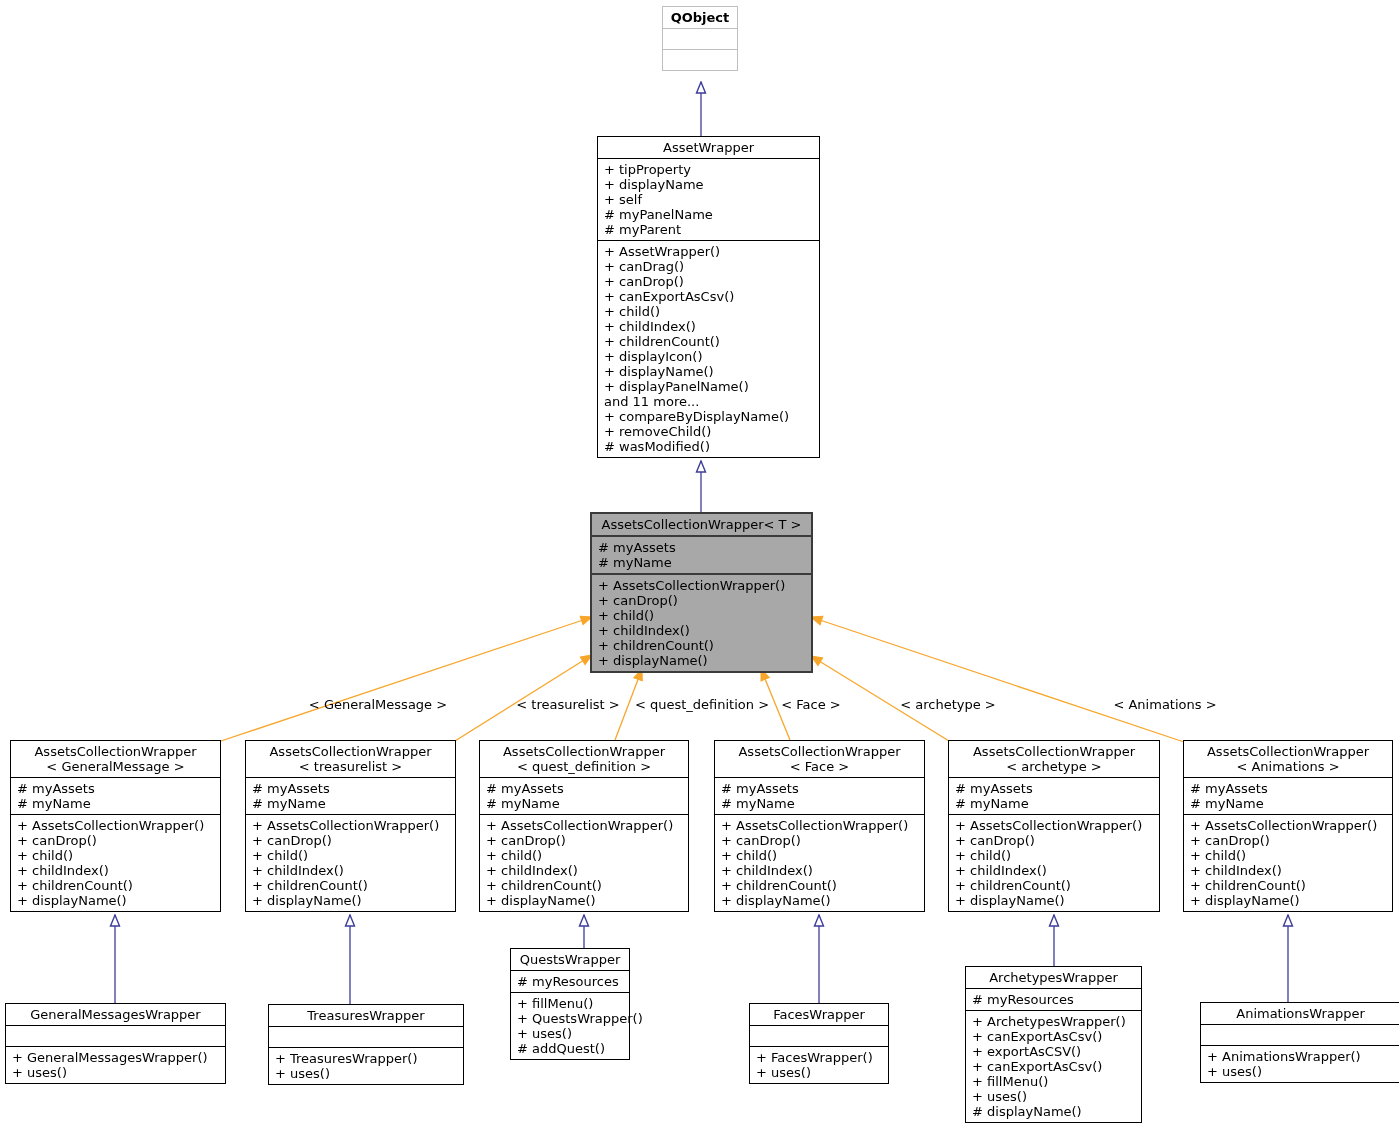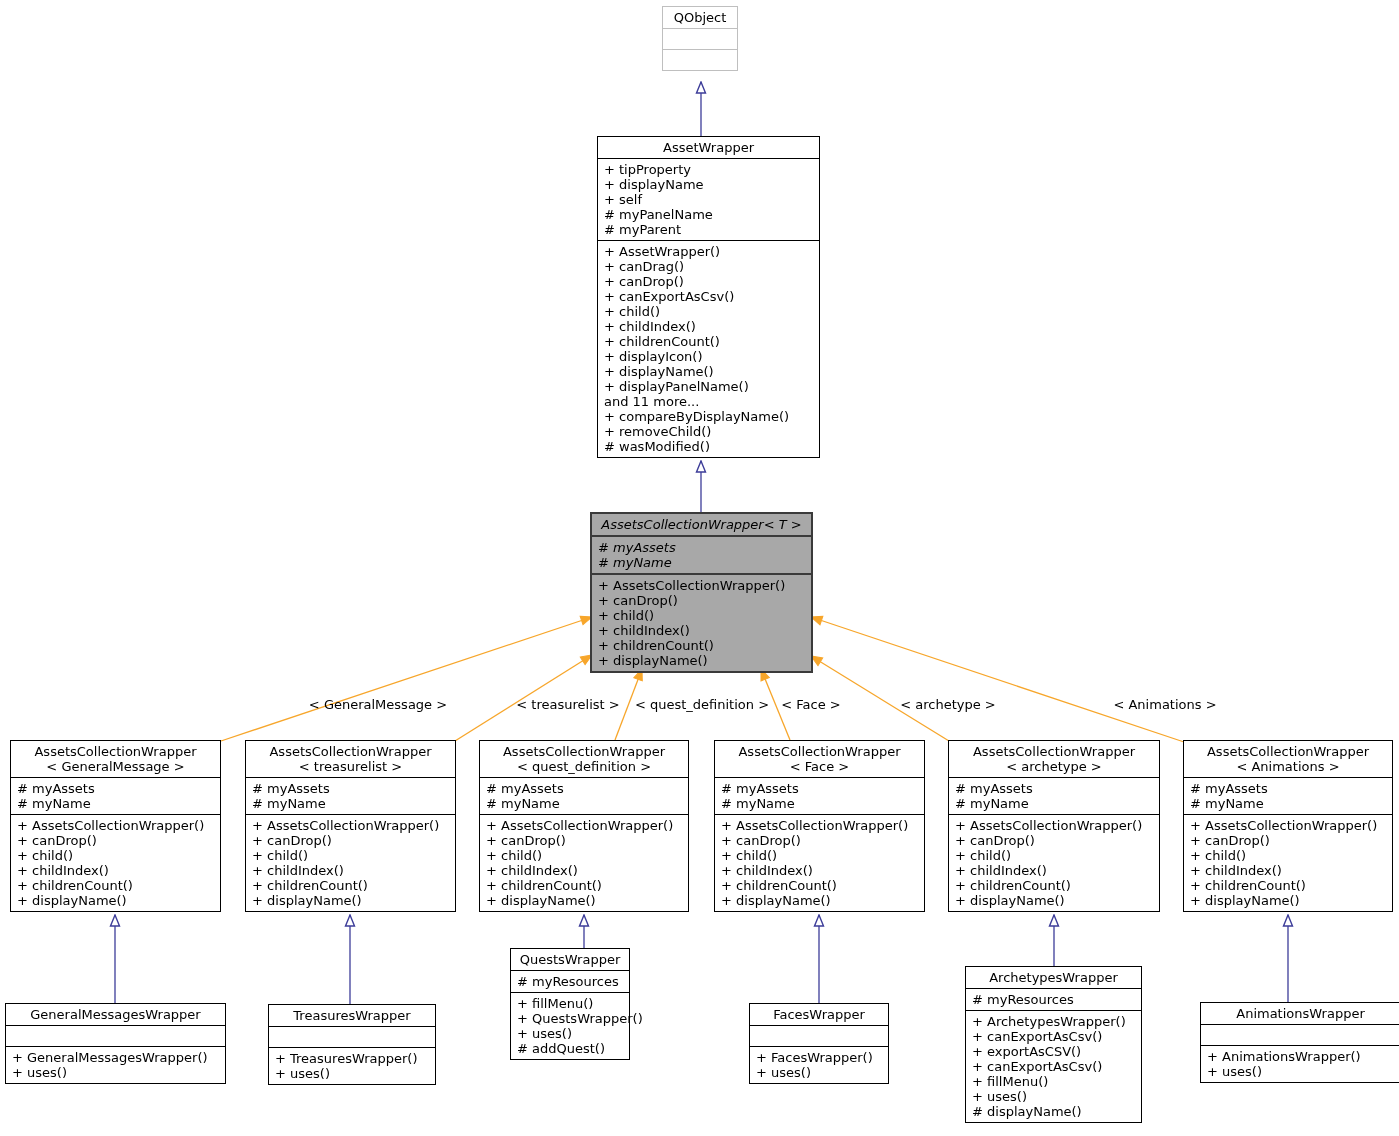--- a/index.html
+++ b/index.html
@@ -16,23 +16,23 @@
   .edge-template{stroke:var(--c-template);stroke-width:1.3;fill:none;}
   .mk-inherit{fill:#ffffff;stroke:var(--c-inherit);stroke-width:1.4;}
   .mk-template{fill:var(--c-template);stroke:var(--c-template);stroke-width:1;}
   .ubox{
     position:absolute;
     background:#ffffff;
     border:1.5px solid #000;
     box-sizing:border-box;
   }
   .ubox.ext{border-color:#bfbfbf;}
-  .ubox.ext .ut,.ubox.ext .ua{border-color:#bfbfbf;}
+  .ubox.ext .ut,.ubox.ext .ua{border-color:#bfbfbf;font-weight:bold;}
   .ubox.tmpl{background:var(--c-tmplfill);border:2px solid #3a3a3a;}
-  .ubox.tmpl .ut,.ubox.tmpl .ua{border-color:#3a3a3a;border-bottom-width:2px;font-style:italic;}
+  .ubox.tmpl .ut,.ubox.tmpl .ua{border-color:#3a3a3a;border-bottom-width:2px;}
   .ut{
     text-align:center;
     padding:3px 6px;
     border-bottom:1.5px solid #000;
     white-space:nowrap;
   }
   .ua{
     padding:3px 6px;
     border-bottom:1.5px solid #000;
     min-height:14px;
@@ -257,21 +257,21 @@
     <div class="ut">
       <div>GeneralMessagesWrapper</div>
     </div>
     <div class="ua"></div>
     <div class="um">
         <div class="mline">+ GeneralMessagesWrapper()</div>
         <div class="mline">+ uses()</div>
       </div>
   </div>
 
-  <div class="ubox" style="left:268px;top:1004px;width:168px">
+  <div class="ubox" style="left:268px;top:1004px;width:196px">
     <div class="ut">
       <div>TreasuresWrapper</div>
     </div>
     <div class="ua"></div>
     <div class="um">
         <div class="mline">+ TreasuresWrapper()</div>
         <div class="mline">+ uses()</div>
       </div>
   </div>
 

